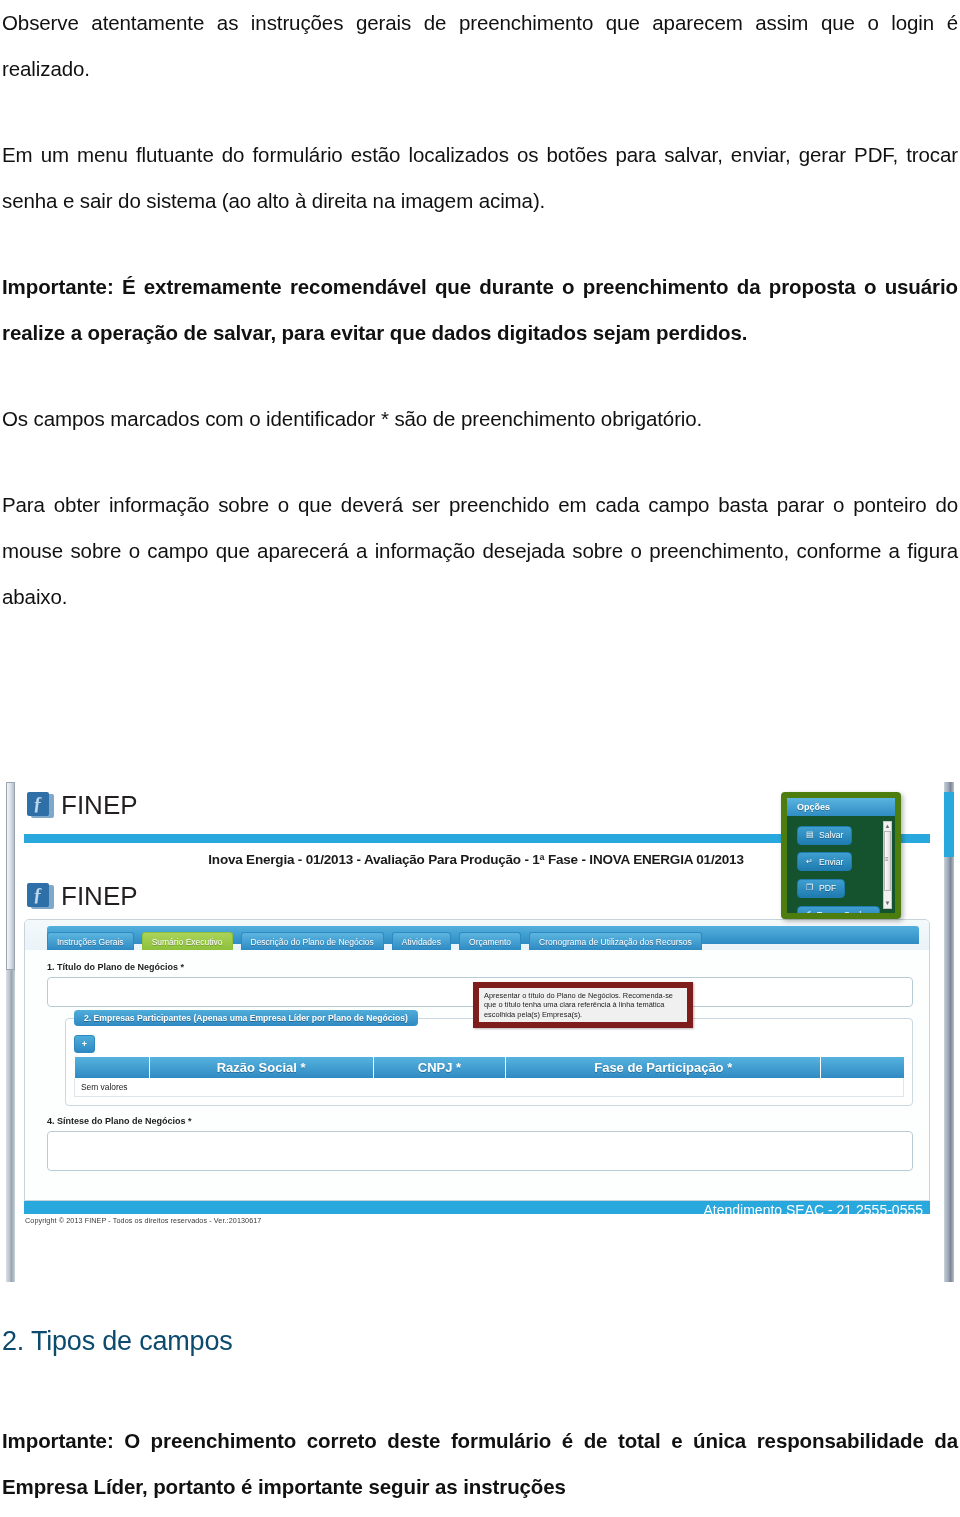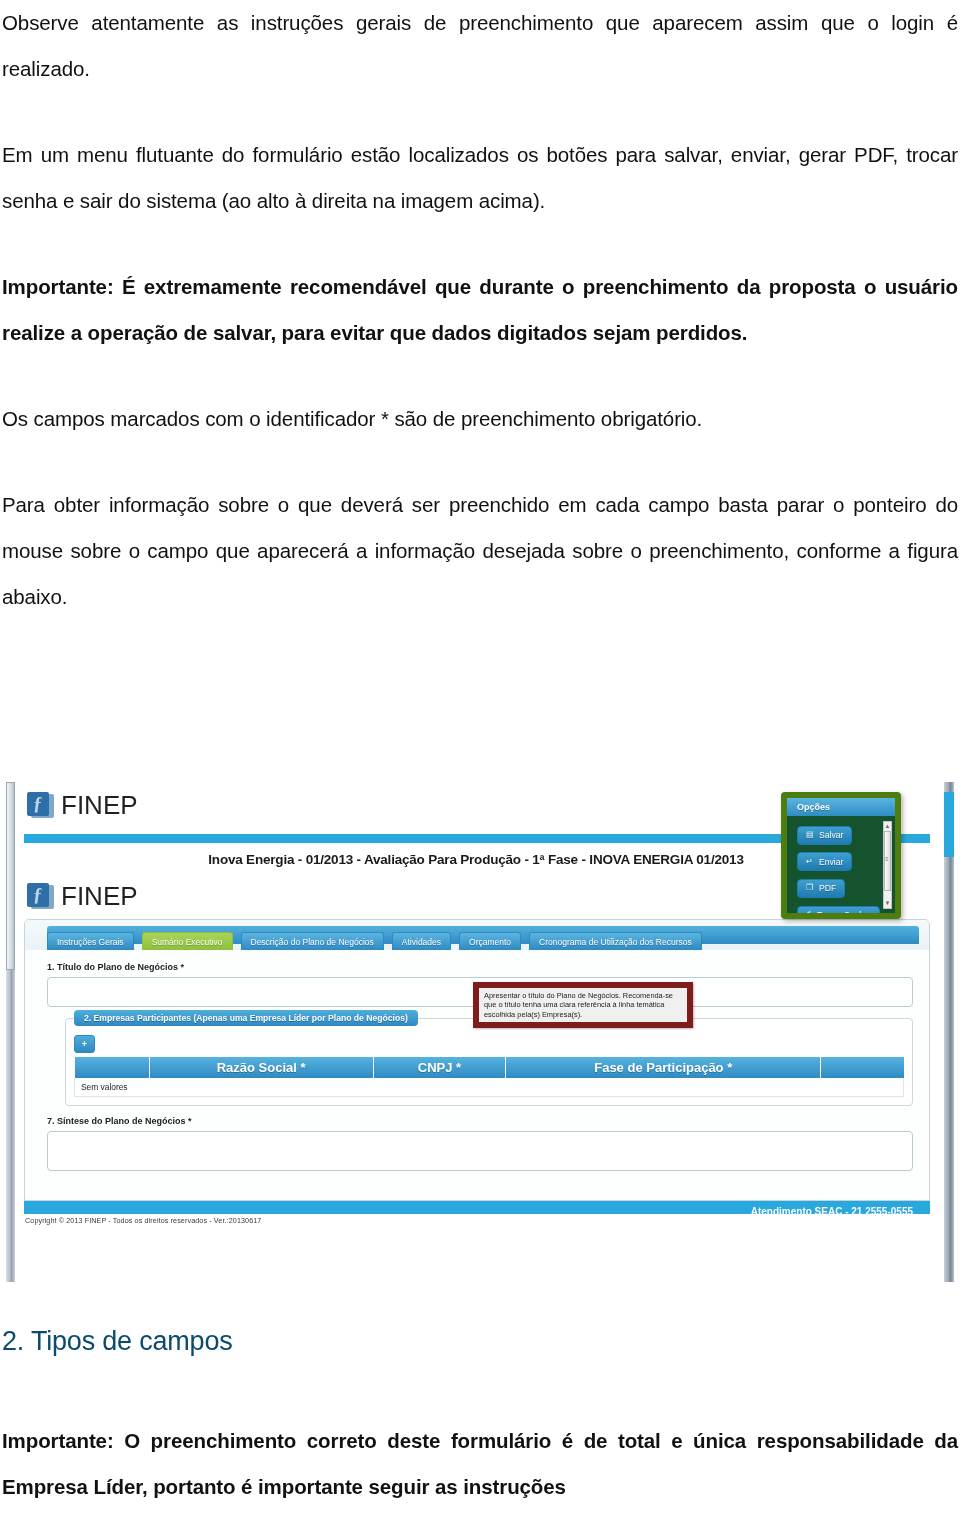--- a/index.html
+++ b/index.html
@@ -359,24 +359,24 @@
 
   
   .app-footer-bar {
     position: relative;
     margin: 0 6px 0 8px;
     height: 13px;
     background: #29a8dd;
     text-align: right;
   }
   .app-footer-bar span {
-    font-size: 10px;
-    font-weight: bold;
-    color: #ffffff;
-    padding-right: 17px;
+    font-size: 14px;
+    font-weight: normal;
+    color: #ffffff;
+    padding-right: 7px;
     line-height: 13px;
   }
   .copyright {
     font-size: 7.2px;
     color: #3a3a3a;
     padding: 2px 0 0 9px;
     letter-spacing: 0.1px;
   }
 </style>
 </head>
@@ -474,21 +474,21 @@
               </tr>
             </thead>
             <tbody>
               <tr>
                 <td colspan="5">Sem valores</td>
               </tr>
             </tbody>
           </table>
         </div>
 
-        <div class="field-label" style="margin-top:10px">7. Síntese do Plano de Negócios *</div>
+        <div class="field-label" style="margin-top:10px">4. Síntese do Plano de Negócios *</div>
         <div class="text-input tall"></div>
 
       </div>
 
       <div class="options" style="top:-128px">
         <div class="options-title">Opções</div>
         <div class="options-body">
           <div class="opt-btn">
             <span class="opt-ico">▤</span>
             <span>Salvar</span>

